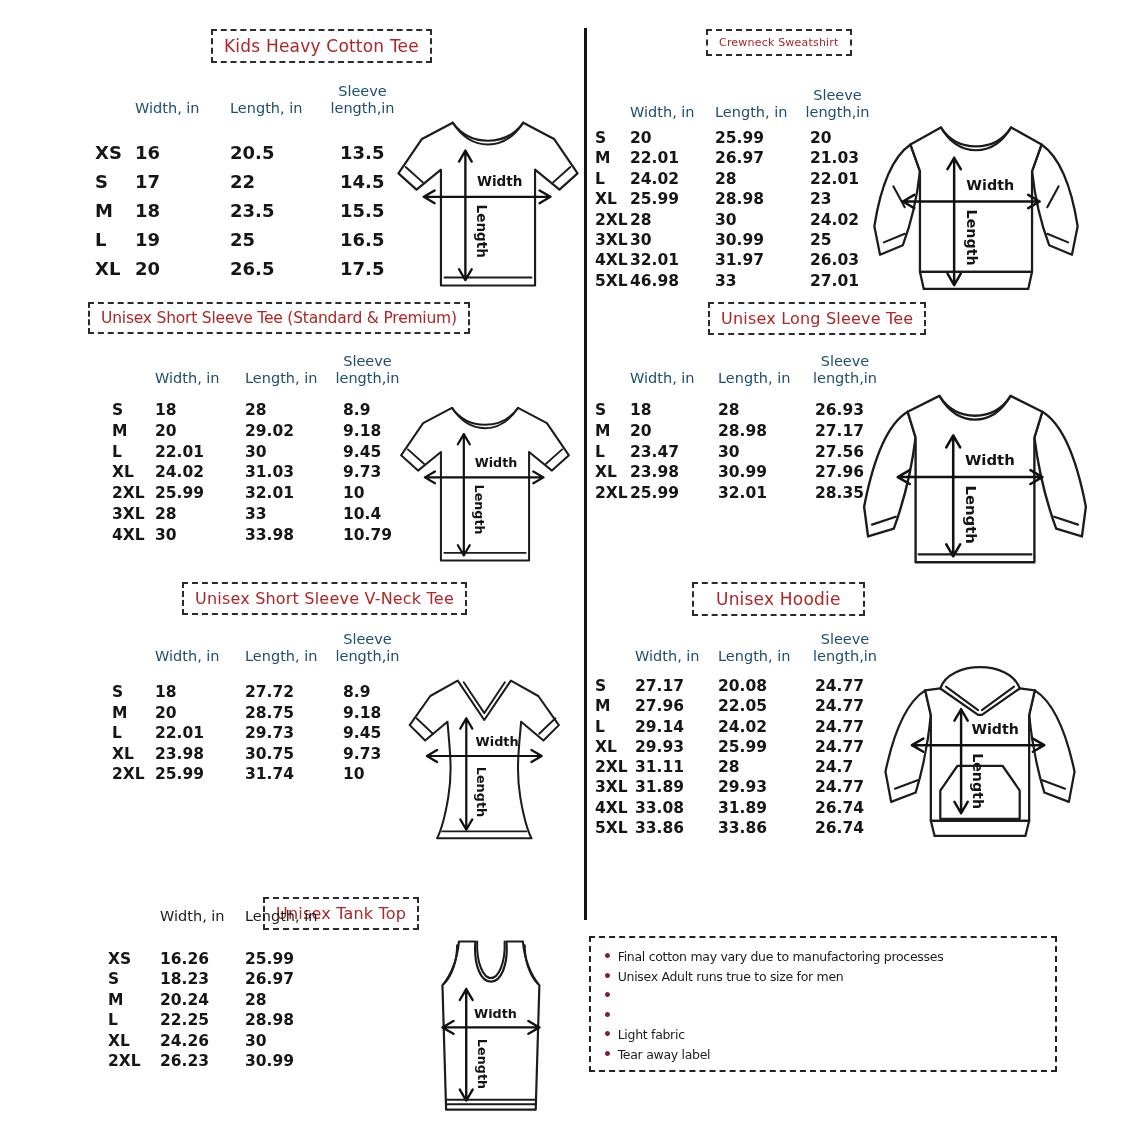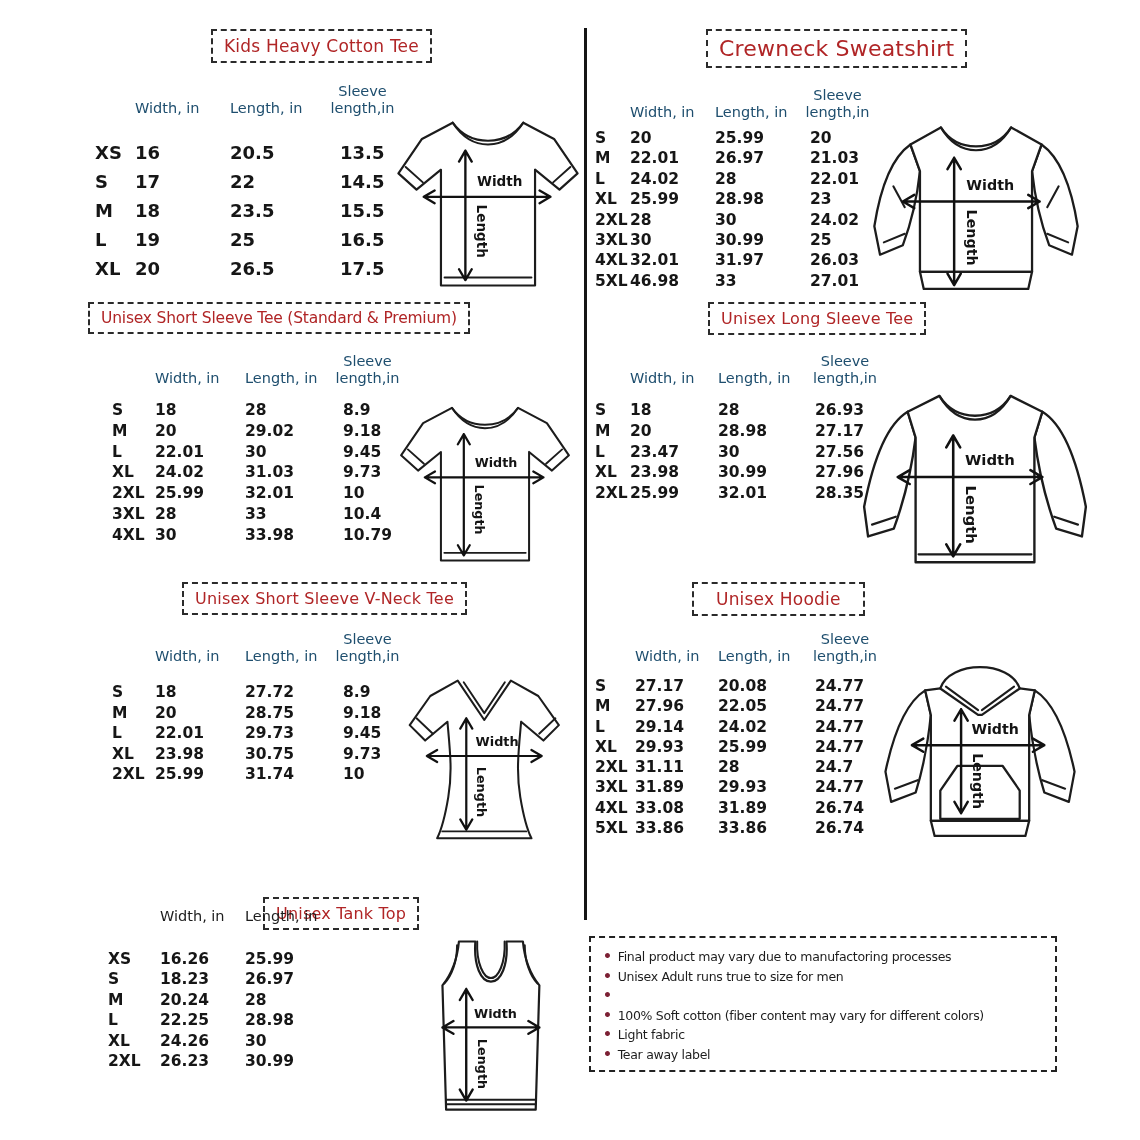--- a/index.html
+++ b/index.html
@@ -9,21 +9,21 @@
   }
   
   #divider{position:absolute;left:584px;top:28px;width:3px;height:892px;background:#151515;}
 
   
   .title{
     position:absolute;border:2px dashed #2b2b2b;color:#b02526;font-weight:normal;
     white-space:nowrap;padding:5px 11px;font-size:16px;letter-spacing:.2px;background:#fff;
   }
   #title-kids  {left:211px;top:29px;font-size:17px;}
-  #title-crew  {left:706px;top:29px;font-size:22px;}
+  #title-crew  {left:706px;top:29px;font-size:11px;}
   #title-std   {left:88px; top:302px;font-size:15.5px;letter-spacing:-.2px;}
   #title-ls    {left:708px;top:302px;}
   #title-vneck {left:182px;top:582px;}
   #title-hoodie{left:692px;top:582px;font-size:17px;padding:5px 22px;}
   #title-tank  {left:263px;top:897px;}
 
   
   .tbl{position:absolute;font-weight:bold;color:#161616;}
   .trow{display:grid;}
   .tcell{display:block;}
@@ -510,32 +510,31 @@
     <path class="gline" d="M33,184 L129,184"></path>
   <path class="arrow" d="M47,70 L54,58 L61,70 M54,58 L54,180 M47,168 L54,180 L61,168"></path>
   <path class="arrow" d="M40,93 L28,100 L40,107 M28,100 L134,100 M122,93 L134,100 L122,107"></path>
   <text class="glabel small" x="86" y="90" text-anchor="middle">Width</text>
   <text class="glabel small" x="67" y="140" text-anchor="middle" transform="rotate(90 67 140)">Length</text>
 </svg>
 
 <div id="notes">
     <div class="note-line">
       <span class="note-bullet">•</span>
-      <span>Final product may vary due to manufactoring processes</span>
+      <span>Final cotton may vary due to manufactoring processes</span>
     </div>
     <div class="note-line">
       <span class="note-bullet">•</span>
       <span>Unisex Adult runs true to size for men</span>
     </div>
     <div class="note-line">
       <span class="note-bullet">•</span>
     </div>
     <div class="note-line">
       <span class="note-bullet">•</span>
-      <span>100% Soft cotton (fiber content may vary for different colors)</span>
     </div>
     <div class="note-line">
       <span class="note-bullet">•</span>
       <span>Light fabric</span>
     </div>
     <div class="note-line">
       <span class="note-bullet">•</span>
       <span>Tear away label</span>
     </div>
   </div>

